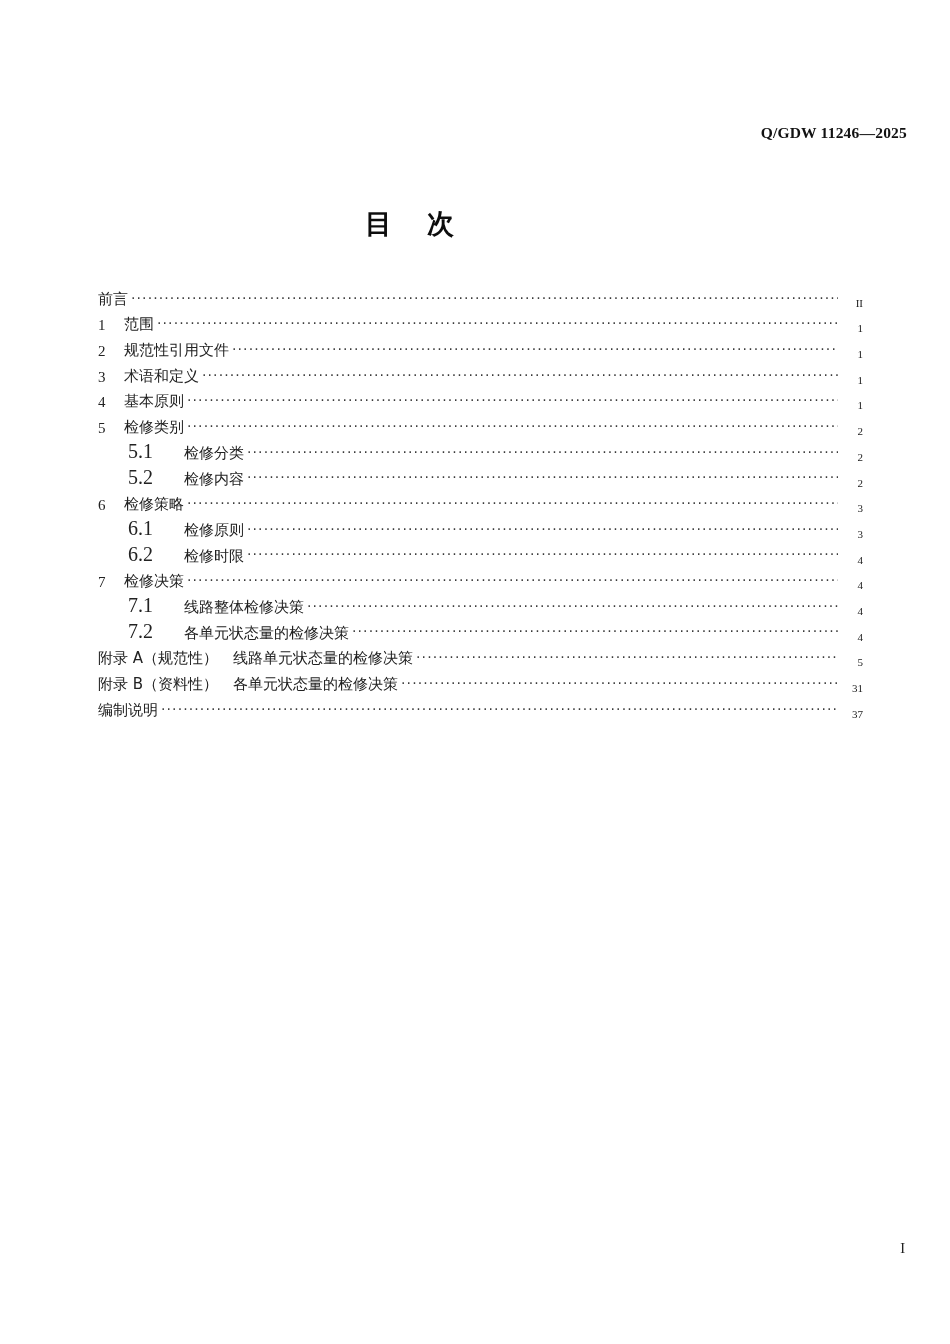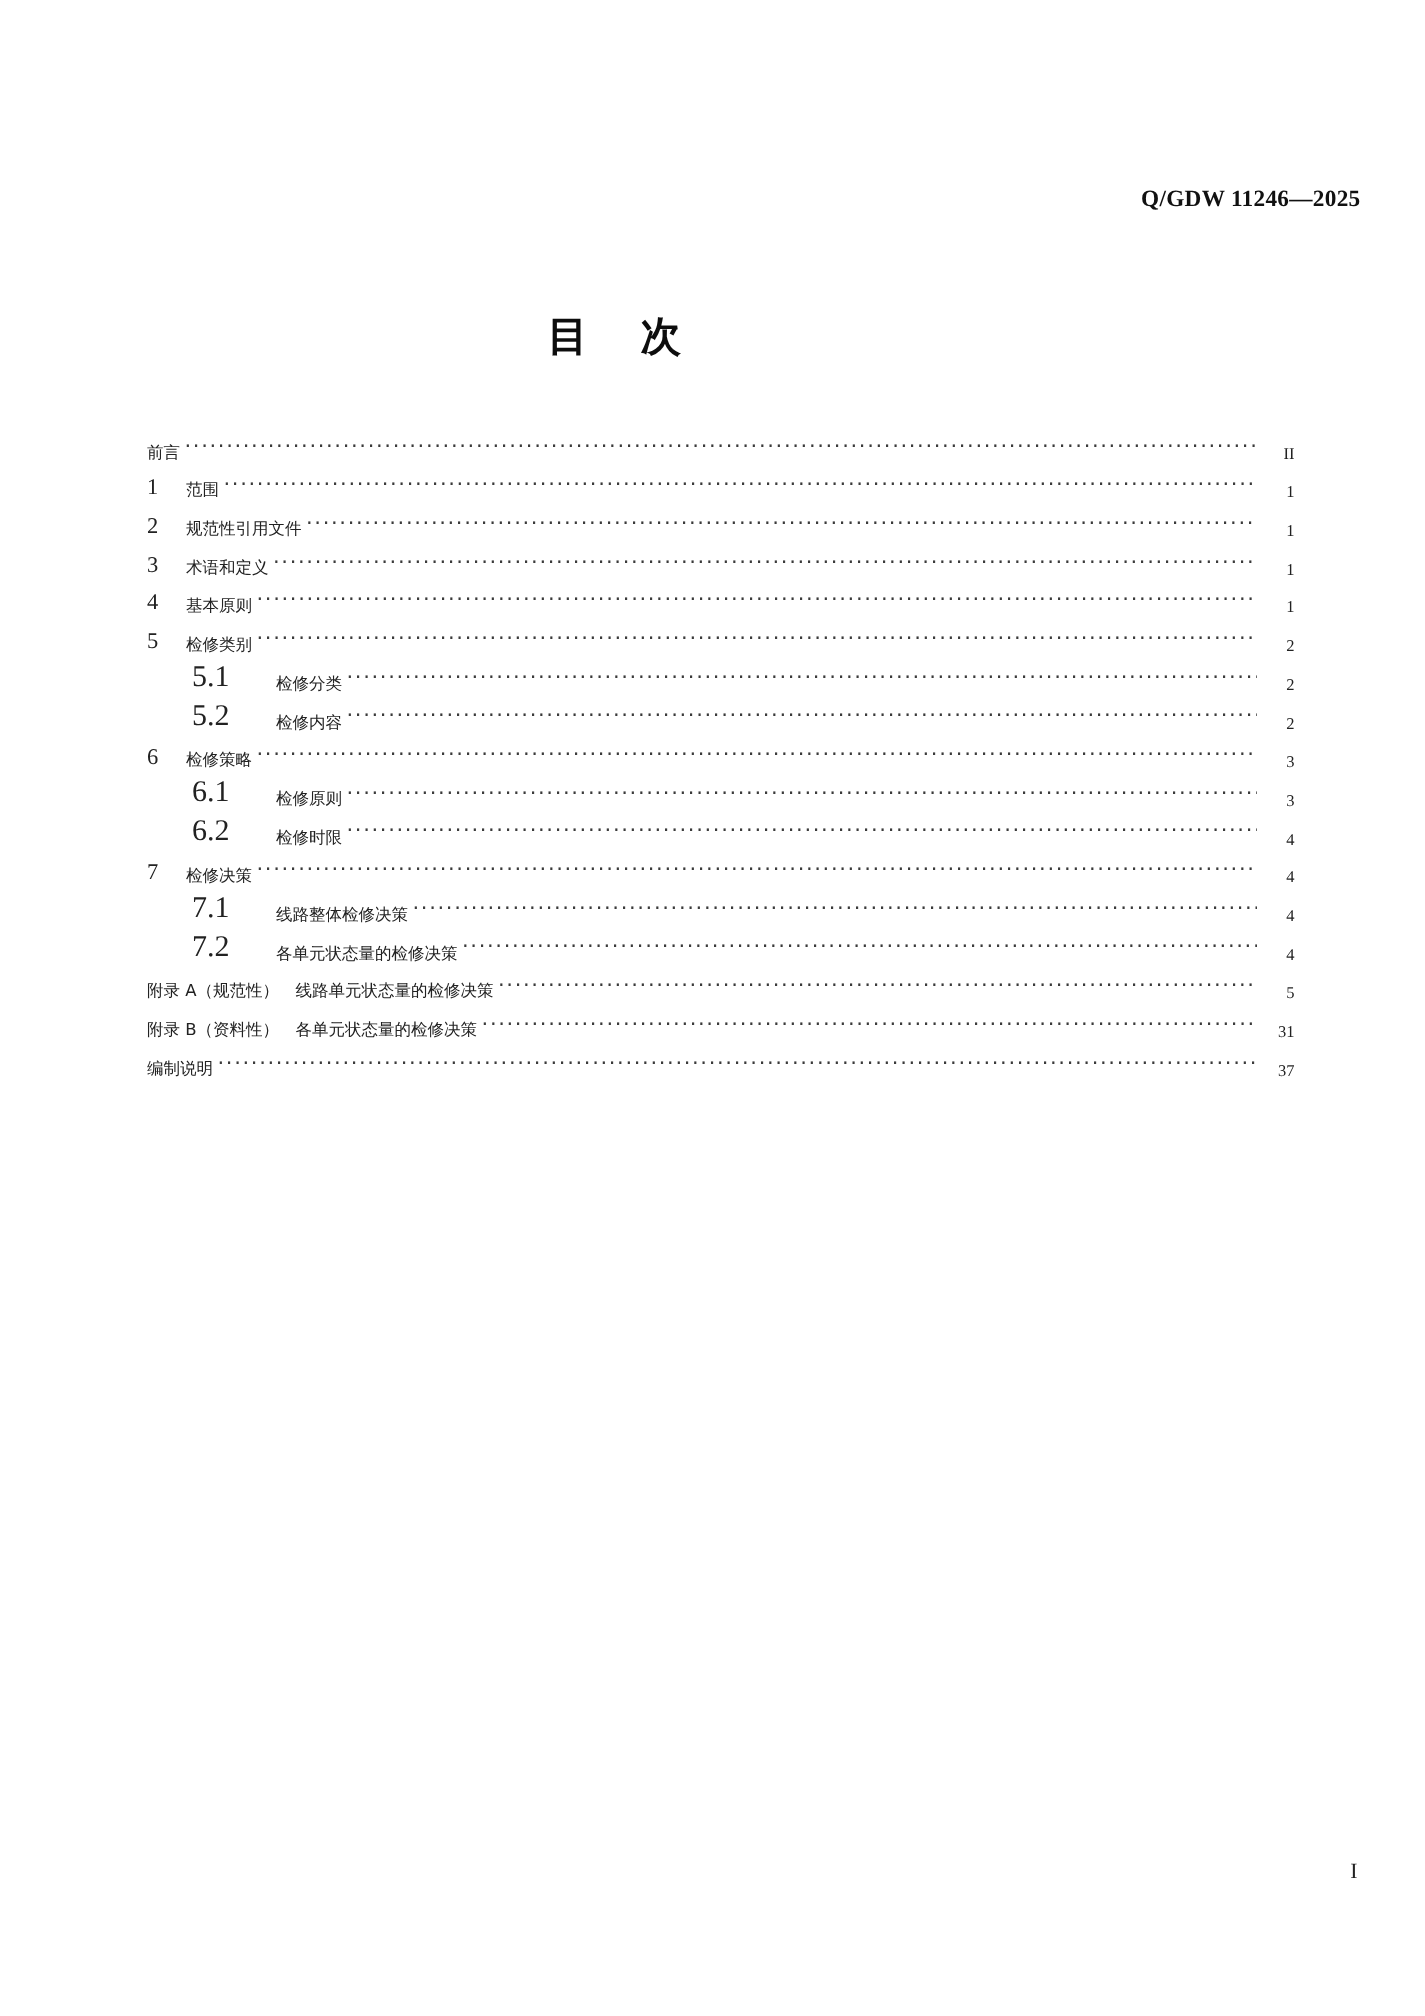--- a/index.html
+++ b/index.html
@@ -85,21 +85,21 @@
     display: inline-block;
     width: 56px;
     flex: 0 0 56px;
     font-family: "Liberation Serif", "DejaVu Serif", serif;
     font-size: 20px;
     color: #222;
   }
 
   .toc-entry .label {
     font-family: "DejaVu Sans", "Liberation Sans", sans-serif;
-    font-size: 11px;
+    font-size: 15px;
     color: #222;
     flex: 0 0 auto;
   }
 
   
   .lvl-0 { padding-left: 0; }
   .lvl-1 { padding-left: 30px; }
   .lvl-app { padding-left: 0; }
 
   .toc-entry .leader {

